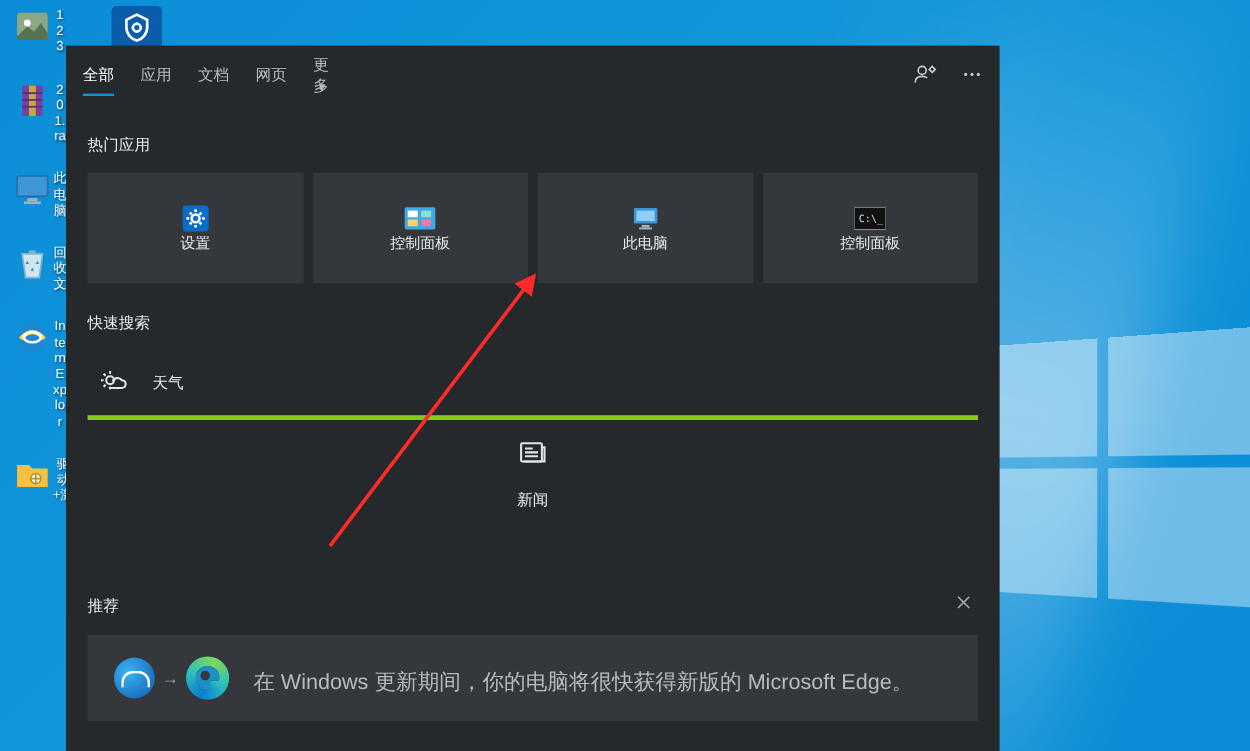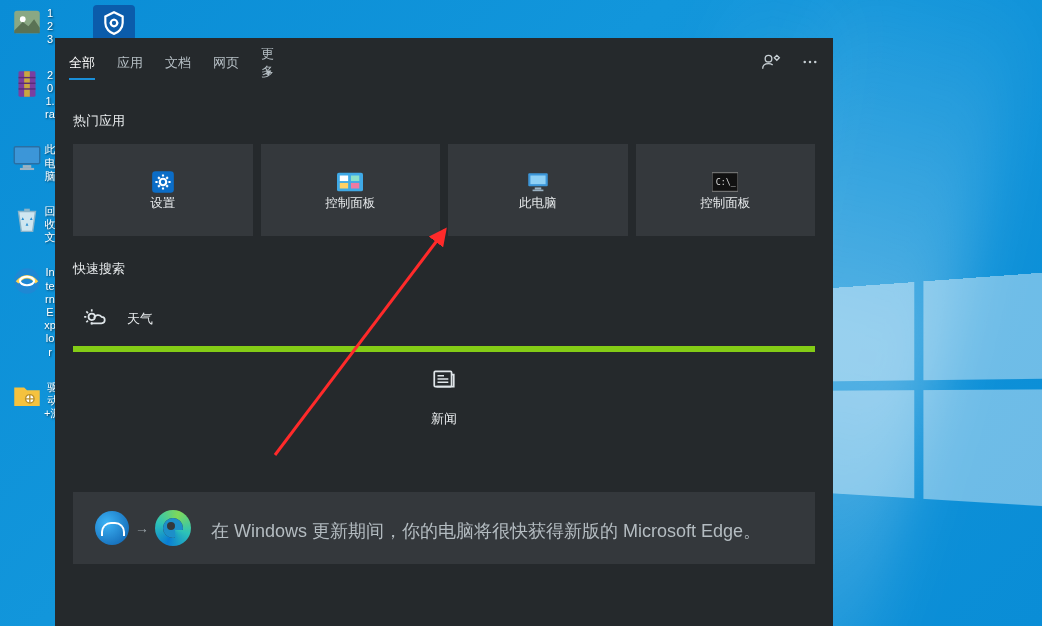--- a/index.html
+++ b/index.html
@@ -175,21 +175,21 @@
 }
 
 .quick-list {
   margin-top: 6px;
 }
 .quick-item {
   display: flex;
   align-items: center;
   gap: 18px;
   padding: 14px 8px;
-  border-bottom: 6px solid #84cc16;
+  border-bottom: 4px solid #84cc16;
   cursor: pointer;
 }
 .quick-item:last-child { border-bottom: none; flex-direction: column; }
 .quick-item .qicon { width: 28px; display: flex; justify-content: center; }
 .quick-label { font-size: 13px; color: #e8ebed; }
 
 .recommend {
   margin-top: 50px;
 }
 .recommend-header {
@@ -437,20 +437,28 @@
               <rect x="3" y="5" width="16" height="14" rx="1"></rect>
               <path d="M19 8 H21 V19 H5"></path>
               <path d="M6 9 H12 M6 12 H16 M6 15 H16"></path>
             </svg>
         </span>
         <span class="quick-label">新闻</span>
       </div>
     </div>
 
     <div class="recommend">
+      <div class="recommend-header">
+        <div class="section-title" style="margin:0">推荐</div>
+        <span class="recommend-close">
+          <svg width="16" height="16" viewBox="0 0 24 24" stroke="currentColor" stroke-width="2">
+              <path d="M5 5 L19 19 M19 5 L5 19"></path>
+            </svg>
+        </span>
+      </div>
       <div class="reco-card">
         <div class="reco-icon-wrap">
           <div class="edge-legacy"></div>
           <span class="arrow-right">→</span>
           <div class="edge-new"></div>
         </div>
         <div class="reco-text">
           <div class="reco-sub">在 Windows 更新期间，你的电脑将很快获得新版的 Microsoft Edge。</div>
         </div>
       </div>

